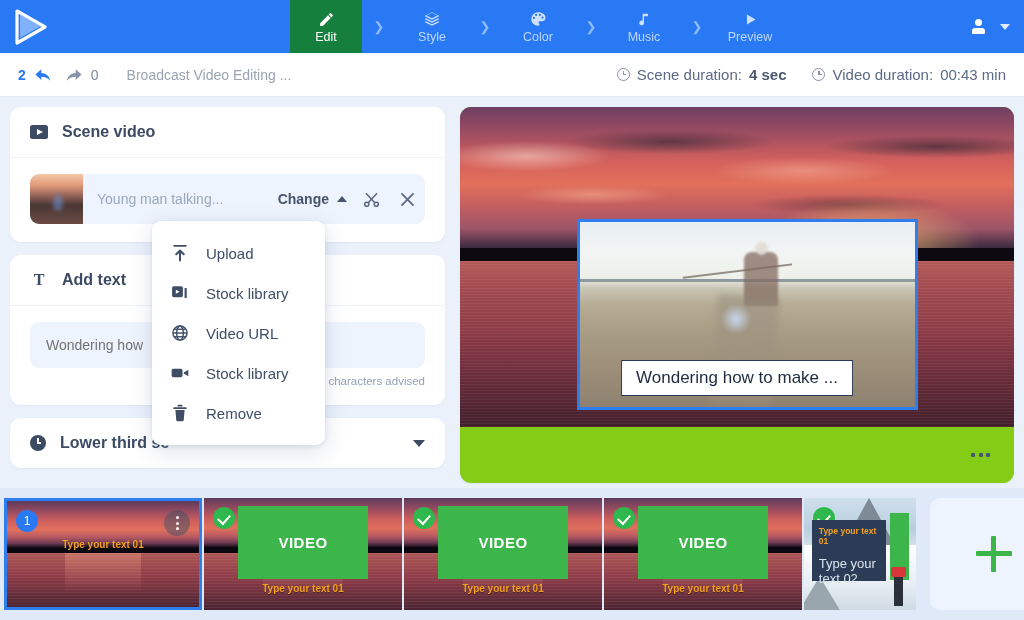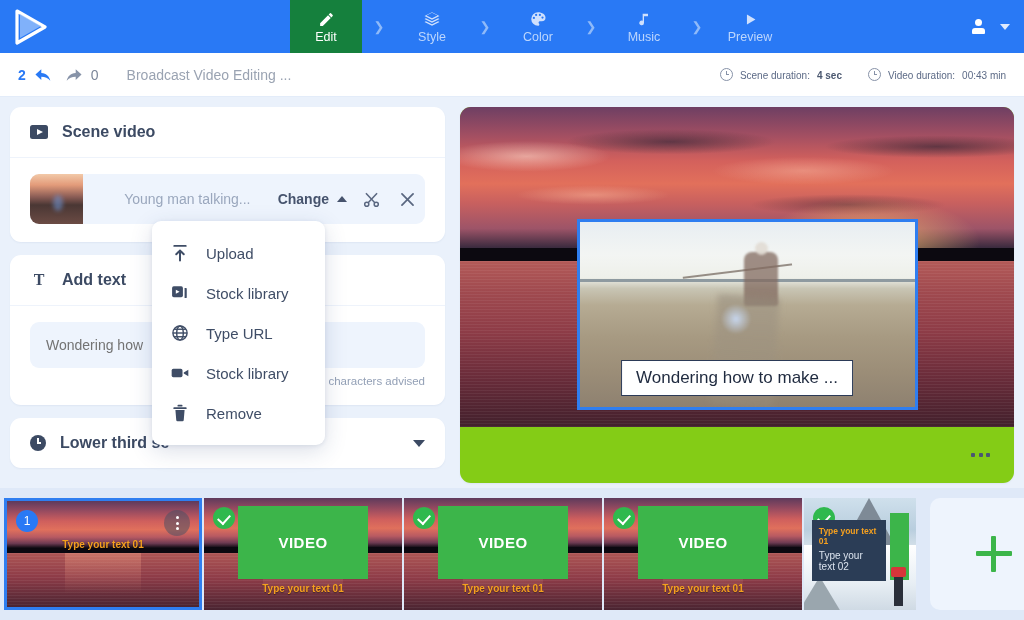--- a/index.html
+++ b/index.html
@@ -61,21 +61,21 @@
   .undo-group { display: flex; align-items: center; gap: 7px; }
   .count-blue { color: #2979f5; font-size: 14px; font-weight: 600; }
   .count-gray { color: #7b8699; font-size: 14px; }
   .arrow-btn { width: 22px; height: 18px; cursor: pointer; }
   .doc-title {
     margin-left: 28px; color: #9aa3b2; font-size: 14px;
   }
   .durations {
     margin-left: auto; display: flex; align-items: center; gap: 26px;
   }
-  .dur { display: flex; align-items: flex-end; gap: 7px; font-size: 10px; color: #5c6a86; }
+  .dur { display: flex; align-items: center; gap: 7px; font-size: 15px; color: #5c6a86; }
   .clock {
     width: 13px; height: 13px; border: 1.4px solid #8792a8;
     border-radius: 50%; position: relative; flex: none;
   }
   .clock::before {
     content: ""; position: absolute; left: 5px; top: 2.2px;
     width: 1.3px; height: 4px; background: #8792a8;
   }
   .clock::after {
     content: ""; position: absolute; left: 5px; top: 5.2px;
@@ -131,21 +131,20 @@
     margin-left: auto; width: 0; height: 0;
     border-left: 6px solid transparent; border-right: 6px solid transparent;
     border-top: 7px solid #3c4a63; cursor: pointer;
   }
 
   
   .asset-row {
     display: flex; align-items: center;
     background: #eef4fd; border-radius: 9px; height: 50px;
     overflow: visible;
-    text-align: center;
   }
   .asset-thumb {
     width: 53px; height: 50px; border-radius: 9px 0 0 9px; flex: none;
     background:
       linear-gradient(180deg,#f2c9a8 0%,#e39b7a 22%,#8a5c55 46%,#4a3734 62%,#6b4b44 100%);
     position: relative; overflow: hidden;
   }
   .asset-thumb::after {
     content: ""; position: absolute; left: 44%; top: 42%;
     width: 10px; height: 16px; background: rgba(110,150,215,.55);
@@ -378,21 +377,21 @@
   }
   .mtn-person::before {
     content: ""; position: absolute; left: -3px; top: -9px;
     width: 15px; height: 10px; background: #d6353a; border-radius: 2px;
   }
   .lower-third {
     position: absolute; left: 7%; top: 20%; width: 66%; height: 54%;
     background: #2b3d56; z-index: 4; padding: 6px 7px;
   }
   .lt1 { color: #f5a01f; font-size: 8.5px; font-weight: 700; }
-  .lt2 { color: #dbe3ee; font-size: 10px; margin-top: 4px; }
+  .lt2 { color: #dbe3ee; font-size: 13px; margin-top: 10px; }
 
   .addslot {
     width: 128px; height: 112px; background: #eef4fd; border-radius: 10px;
     display: flex; align-items: center; justify-content: center;
     margin-left: 12px; cursor: pointer; flex: none;
   }
   .plus { position: relative; width: 36px; height: 36px; }
   .plus::before, .plus::after {
     content: ""; position: absolute; background: #3cb54a; border-radius: 1px;
   }
@@ -604,21 +603,21 @@
   <div class="menu-item">
     <span class="mi-ico">
       <svg width="20" height="20" viewBox="0 0 24 24" fill="none" stroke="#3f4d66" stroke-width="1.7">
           <circle cx="12" cy="12" r="8.5"></circle>
           <ellipse cx="12" cy="12" rx="4" ry="8.5"></ellipse>
           <line x1="3.5" y1="12" x2="20.5" y2="12"></line>
           <line x1="5" y1="7.5" x2="19" y2="7.5"></line>
           <line x1="5" y1="16.5" x2="19" y2="16.5"></line>
         </svg>
     </span>
-    <span>Type URL</span>
+    <span>Video URL</span>
   </div>
   <div class="menu-item">
     <span class="mi-ico">
       <svg width="20" height="20" viewBox="0 0 24 24" fill="#3f4d66">
           <rect x="2" y="7" width="13" height="10" rx="2"></rect>
           <path d="M16.5 11.5 22 8v8l-5.5-3.5z"></path>
         </svg>
     </span>
     <span>Stock library</span>
   </div>

